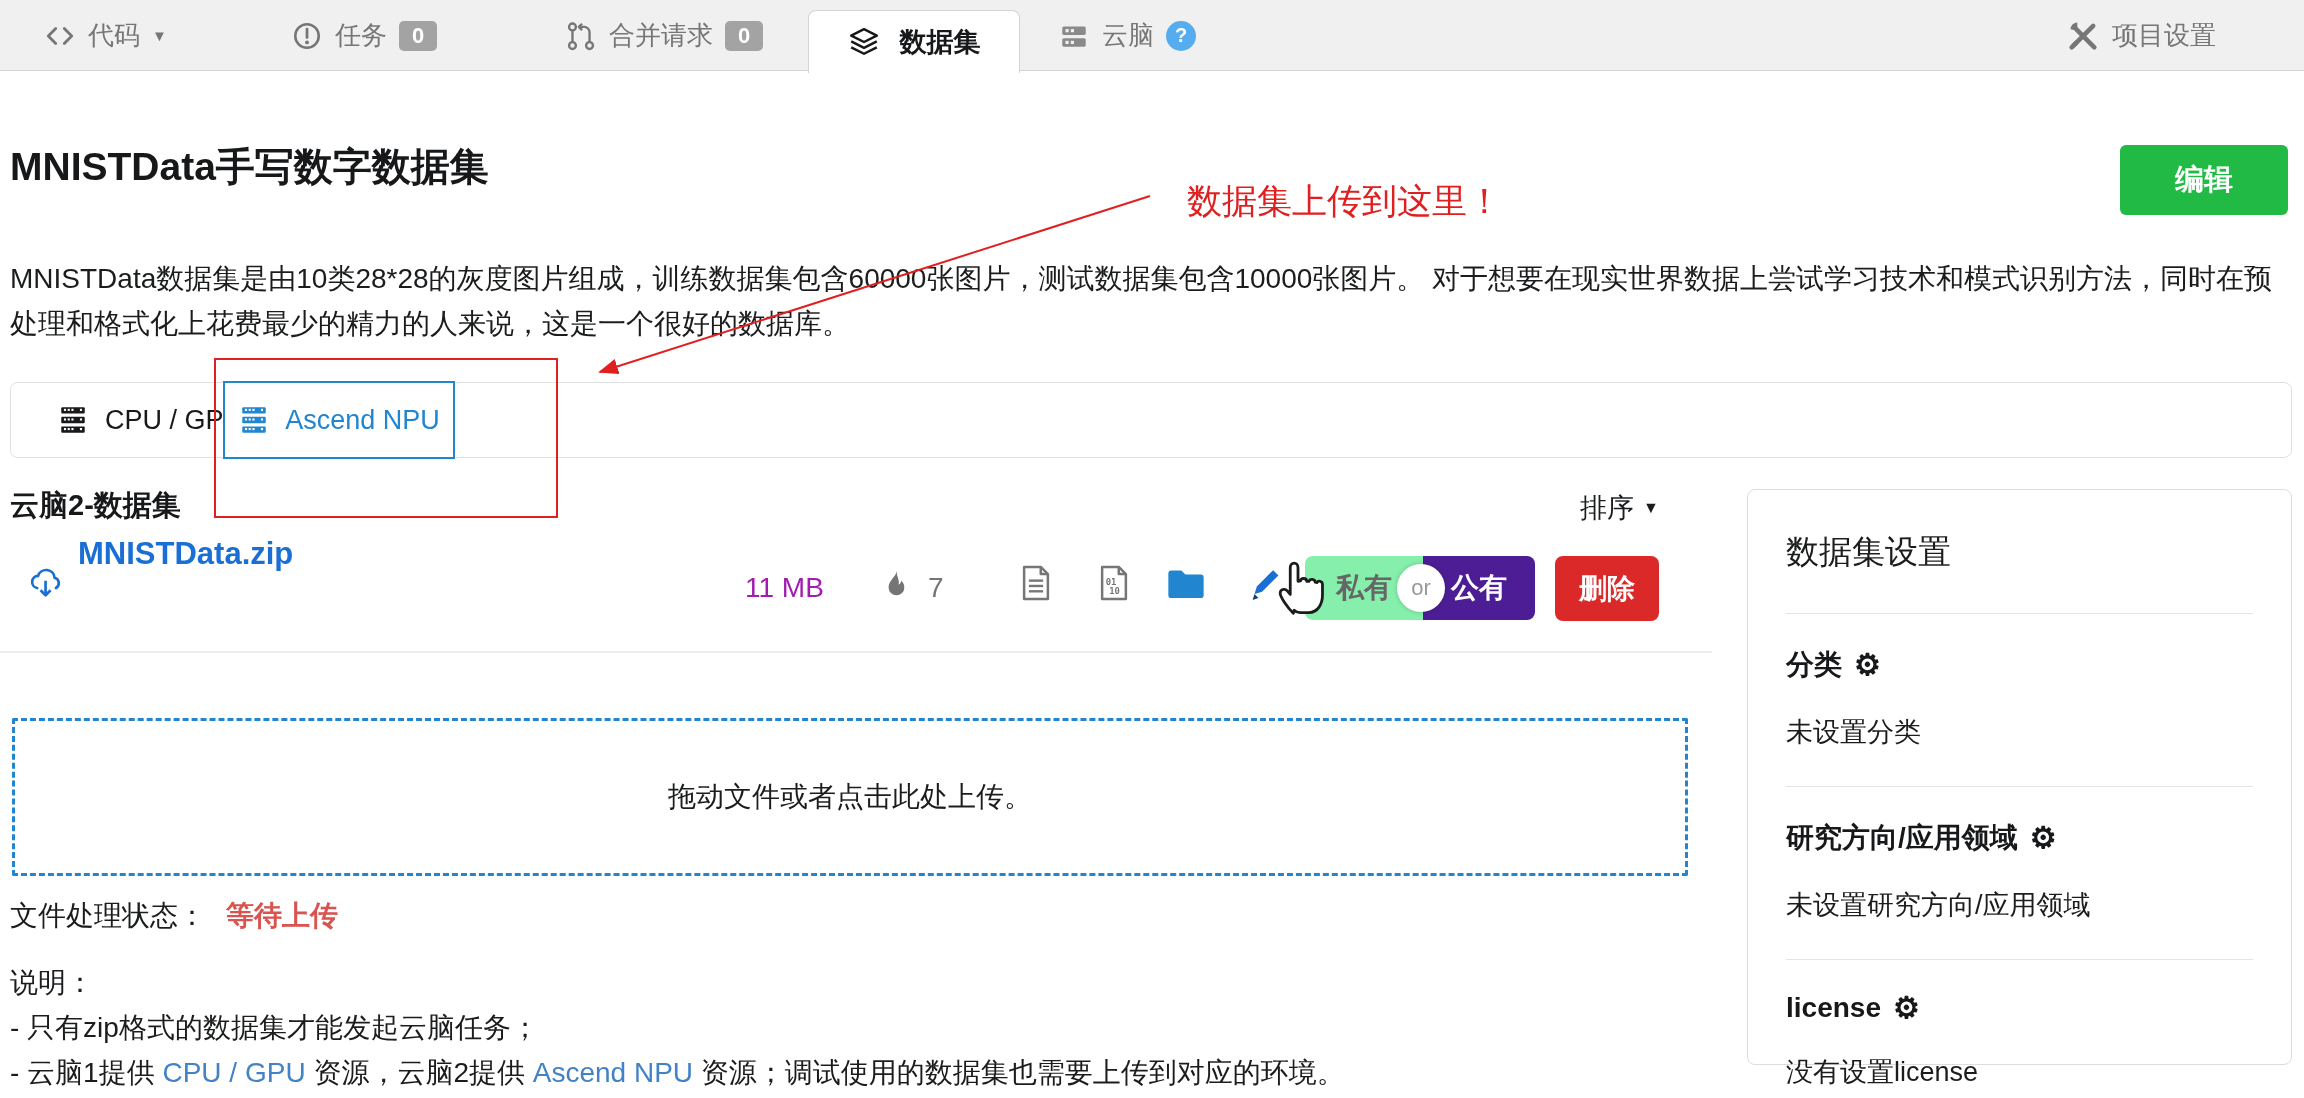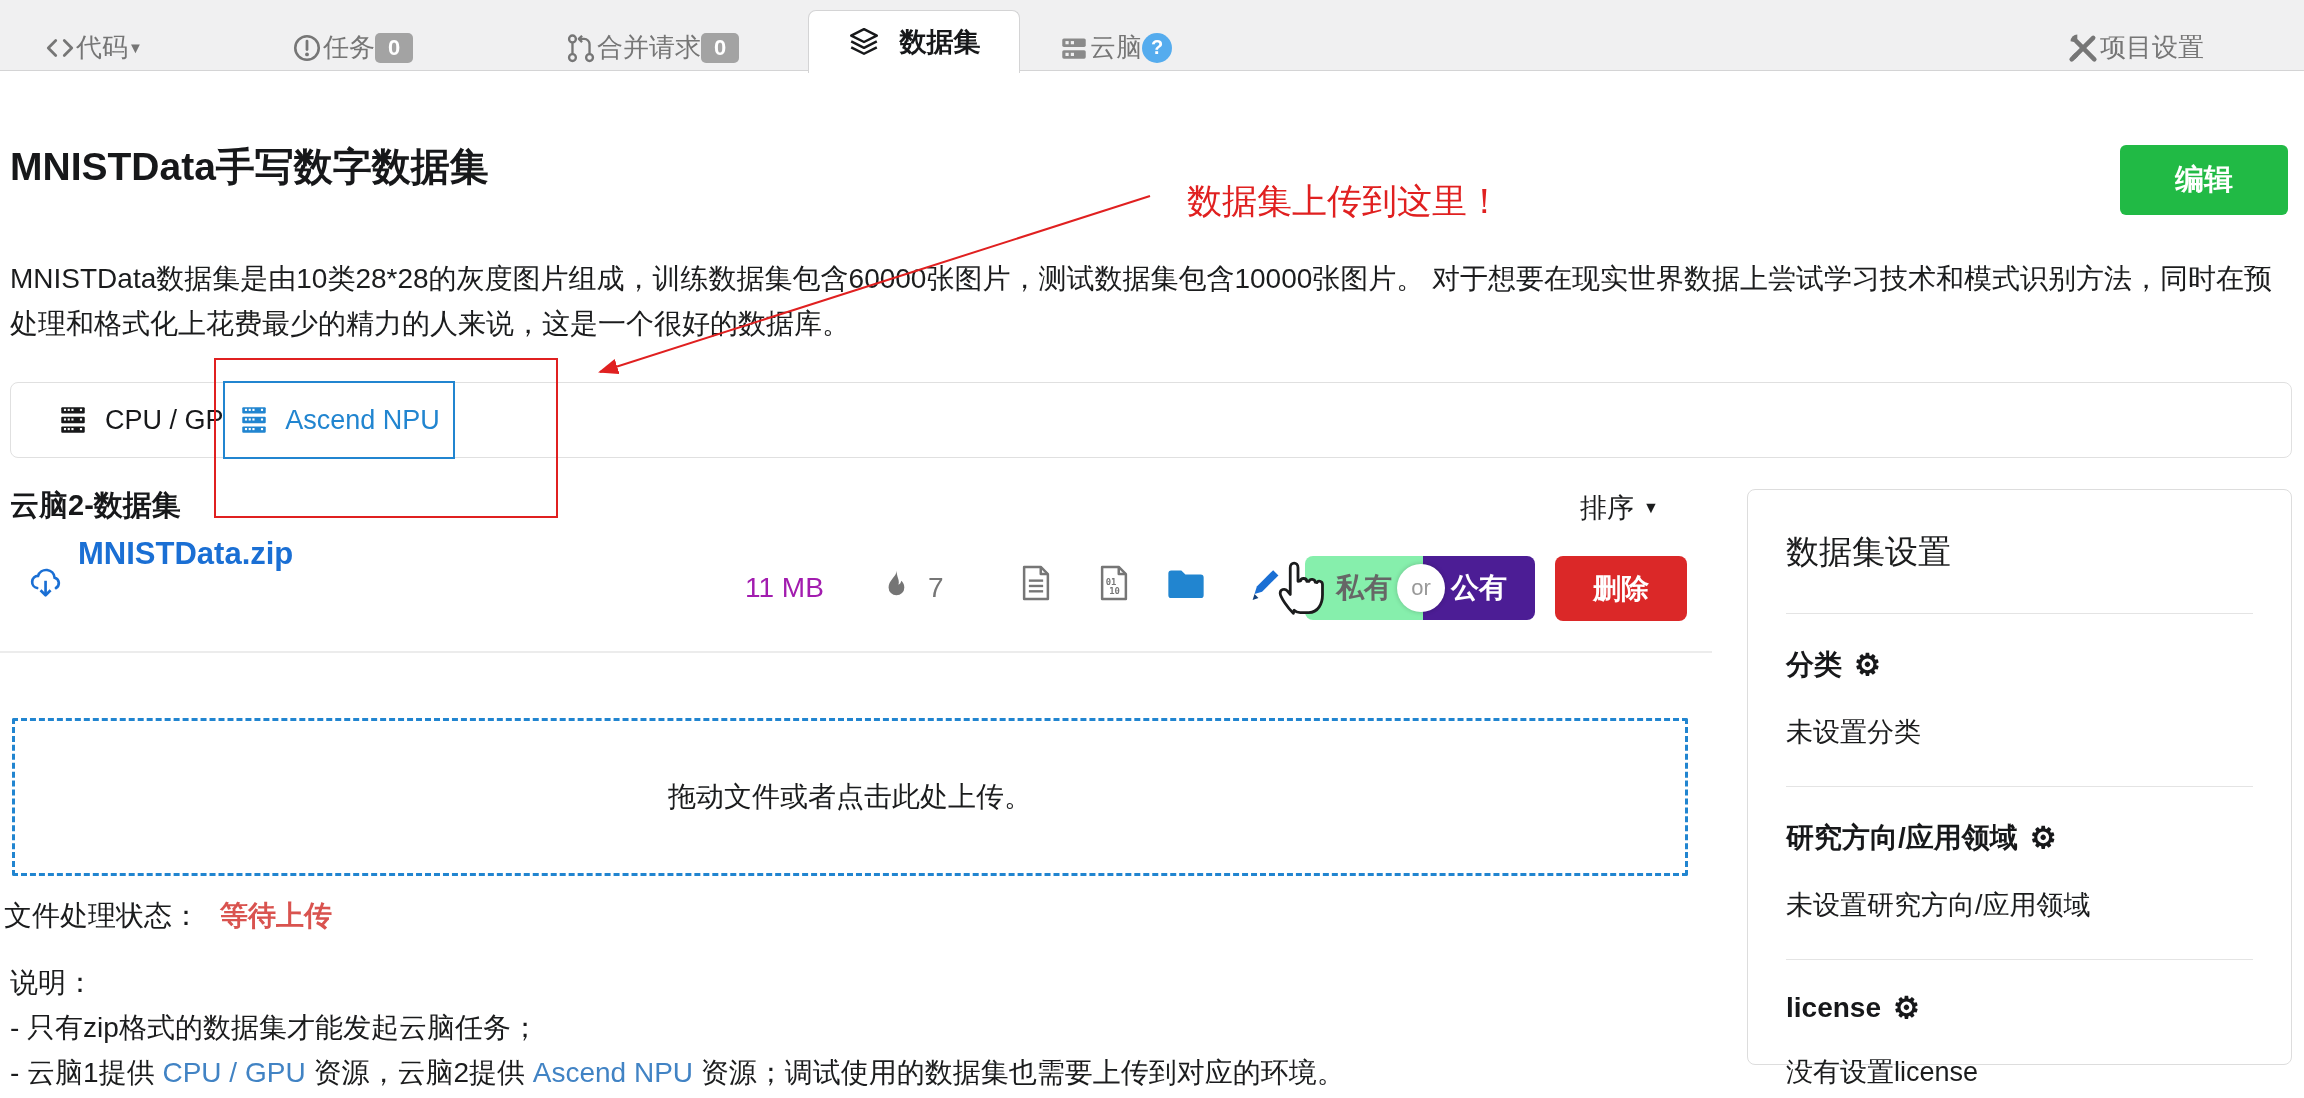--- a/index.html
+++ b/index.html
@@ -5,22 +5,22 @@
   * { margin:0; padding:0; box-sizing:border-box; }
   html,body { width:2304px; height:1098px; }
   body {
     position:relative; overflow:hidden; background:#fff;
     font-family:"Liberation Sans", sans-serif; color:#1b1c1d;
   }
 
   
   .nav { position:absolute; left:0; top:0; width:2304px; height:71px;
          background:#f0f0f1; border-bottom:1px solid #d4d4d5; z-index:1; }
-  .nav-item { position:absolute; top:12px; height:71px; display:flex; align-items:center;
-              gap:0; color:#767676; font-size:26px; cursor:pointer; }
+  .nav-item { position:absolute; top:0; height:71px; display:flex; align-items:center;
+              gap:12px; color:#767676; font-size:26px; cursor:pointer; }
   .nav-code { left:44px; }  .nav-issues { left:291px; }  .nav-pulls { left:565px; }
   .nav-cloudbrain { left:1058px; }  .nav-settings { left:2066px; }
   .badge { background:#a3a3a3; color:#fff; font-weight:bold; font-size:22px;
            border-radius:5px; padding:4px 13px; line-height:1; }
   .caret { font-size:15px; color:#767676; }
   .tab-active { position:absolute; left:808px; top:10px; width:212px; height:63px;
                 background:#fff; border:1px solid #d4d4d5; border-bottom:none;
                 border-radius:8px 8px 0 0; display:flex; align-items:center; justify-content:center;
                 gap:20px; font-weight:bold; color:#17181a; font-size:27px; z-index:3; cursor:pointer; }
   .help-circle { width:30px; height:30px; border-radius:50%; background:#55acee; color:#fff;
@@ -67,31 +67,31 @@
   .file-size { position:absolute; left:745px; top:572px; font-size:28px; color:#a21caf; }
   .fire-count { position:absolute; left:928px; top:572px; font-size:28px; color:#767676; }
 
   .toggle { position:absolute; left:1305px; top:556px; height:64px; display:flex; cursor:pointer; }
   .seg { display:flex; align-items:center; justify-content:center; font-weight:bold; font-size:28px; }
   .seg-private { width:118px; background:#86efac; border-radius:8px 0 0 8px; color:#666; }
   .seg-public  { width:112px; background:#4c1d95; border-radius:0 8px 8px 0; color:#fff; }
   .or-circle { position:absolute; left:92px; top:8px; width:48px; height:48px; border-radius:50%;
                background:#fff; color:#999; font-size:22px; display:flex; align-items:center;
                justify-content:center; box-shadow:0 0 5px rgba(0,0,0,.2); }
-  .delete-btn { position:absolute; left:1555px; top:556px; width:132px; height:65px;
+  .delete-btn { position:absolute; left:1555px; top:556px; width:104px; height:65px;
                 background:#db2828; color:#fff; font-weight:bold; font-size:28px; border:none;
                 border-radius:8px; display:flex; align-items:center; justify-content:center; cursor:pointer; }
   .row-divider { position:absolute; left:0; top:651px; width:1712px; height:0;
                  border-top:2px solid #ececec; }
 
   
   .dropzone { position:absolute; left:12px; top:718px; width:1676px; height:158px;
               border:3px dashed #2185d0; border-radius:2px; display:flex; align-items:center;
               justify-content:center; font-size:28px; color:#1b1c1d; cursor:pointer; }
-  .status-line { position:absolute; left:4px; top:897px; font-size:28px; }
+  .status-line { position:absolute; left:10px; top:897px; font-size:28px; }
   .status-value { color:#d9534f; font-weight:bold; margin-left:20px; }
 
   
   .notes { position:absolute; left:10px; top:960px; font-size:28px; line-height:45px; color:#1b1c1d; }
   .notes a { color:#4183c4; text-decoration:none; cursor:pointer; }
 
   
   .sidebar { position:absolute; left:1747px; top:489px; width:545px; height:576px;
              border:1px solid #ddd; border-radius:8px; background:#fff;
              padding:36px 38px; }

